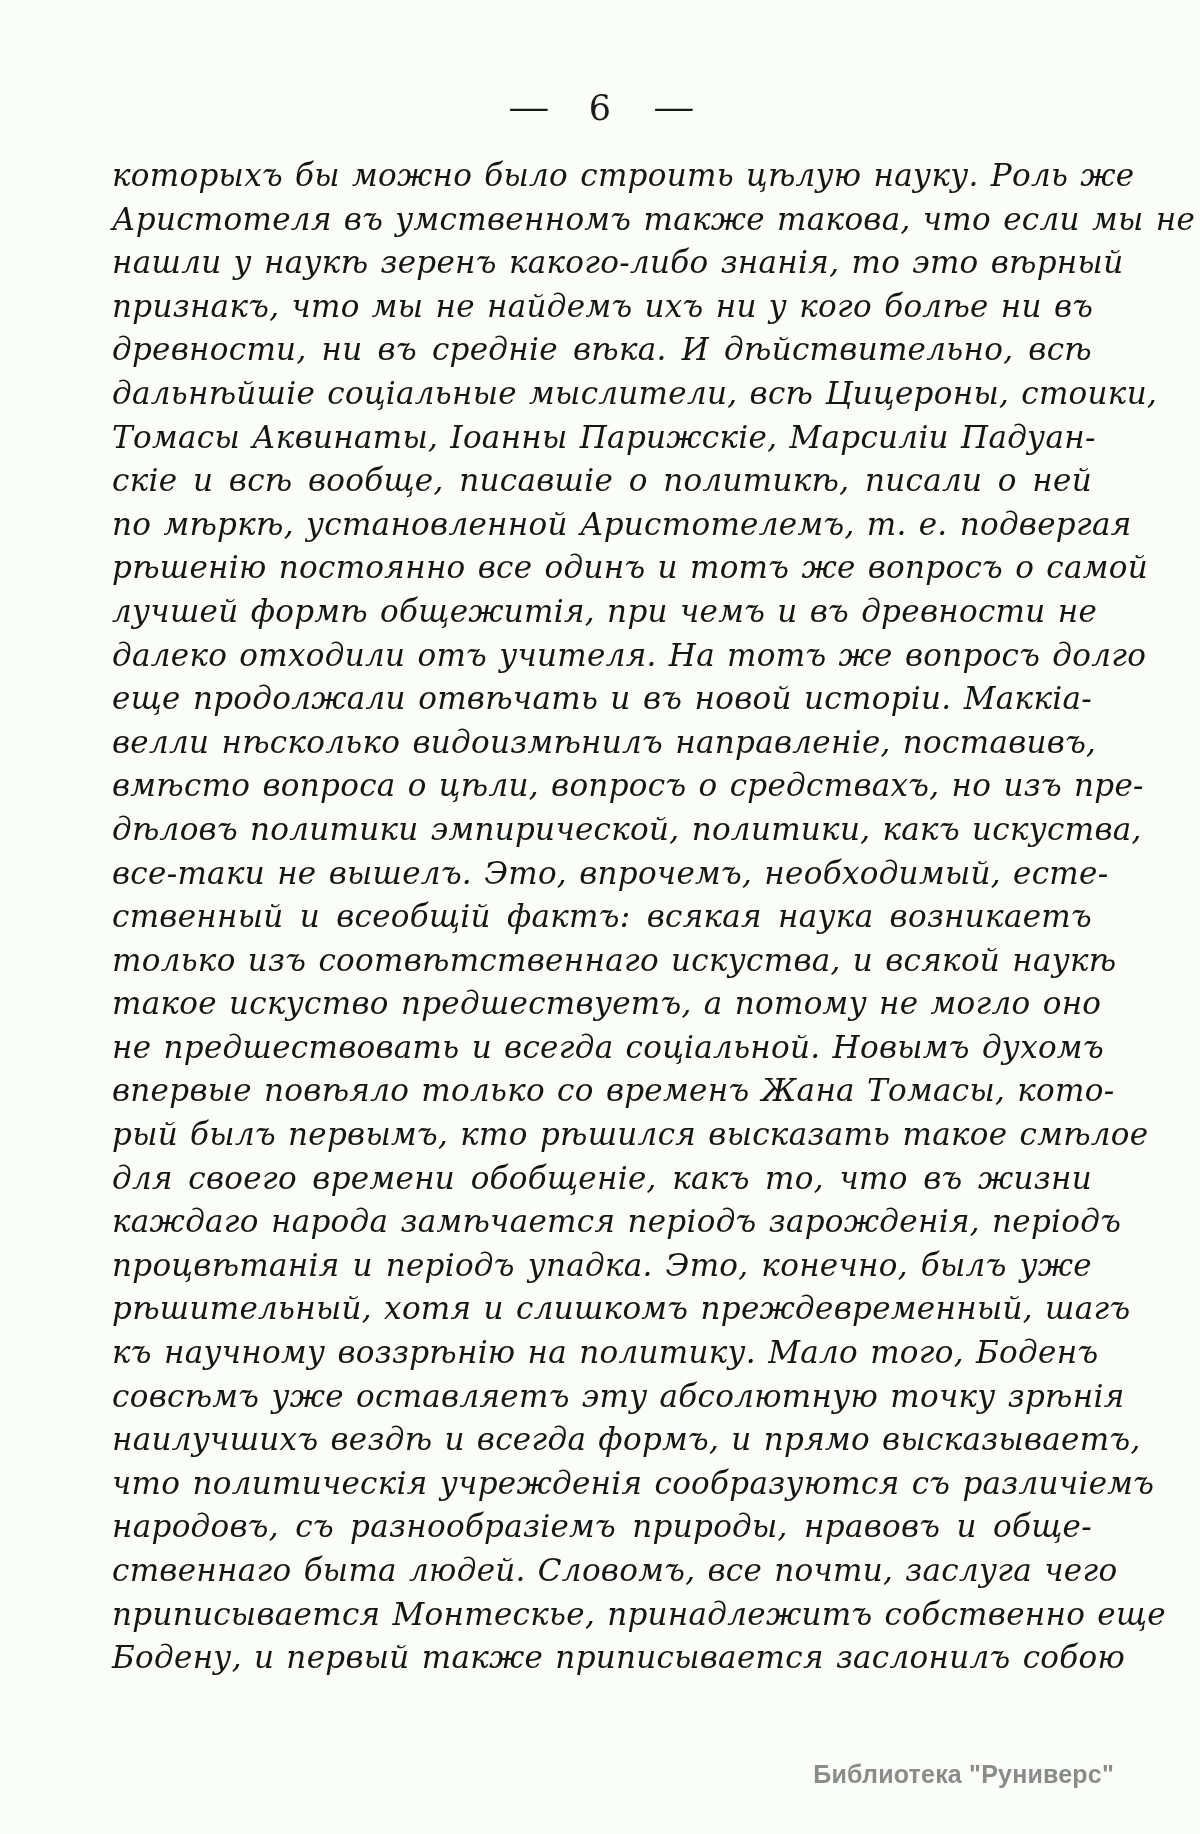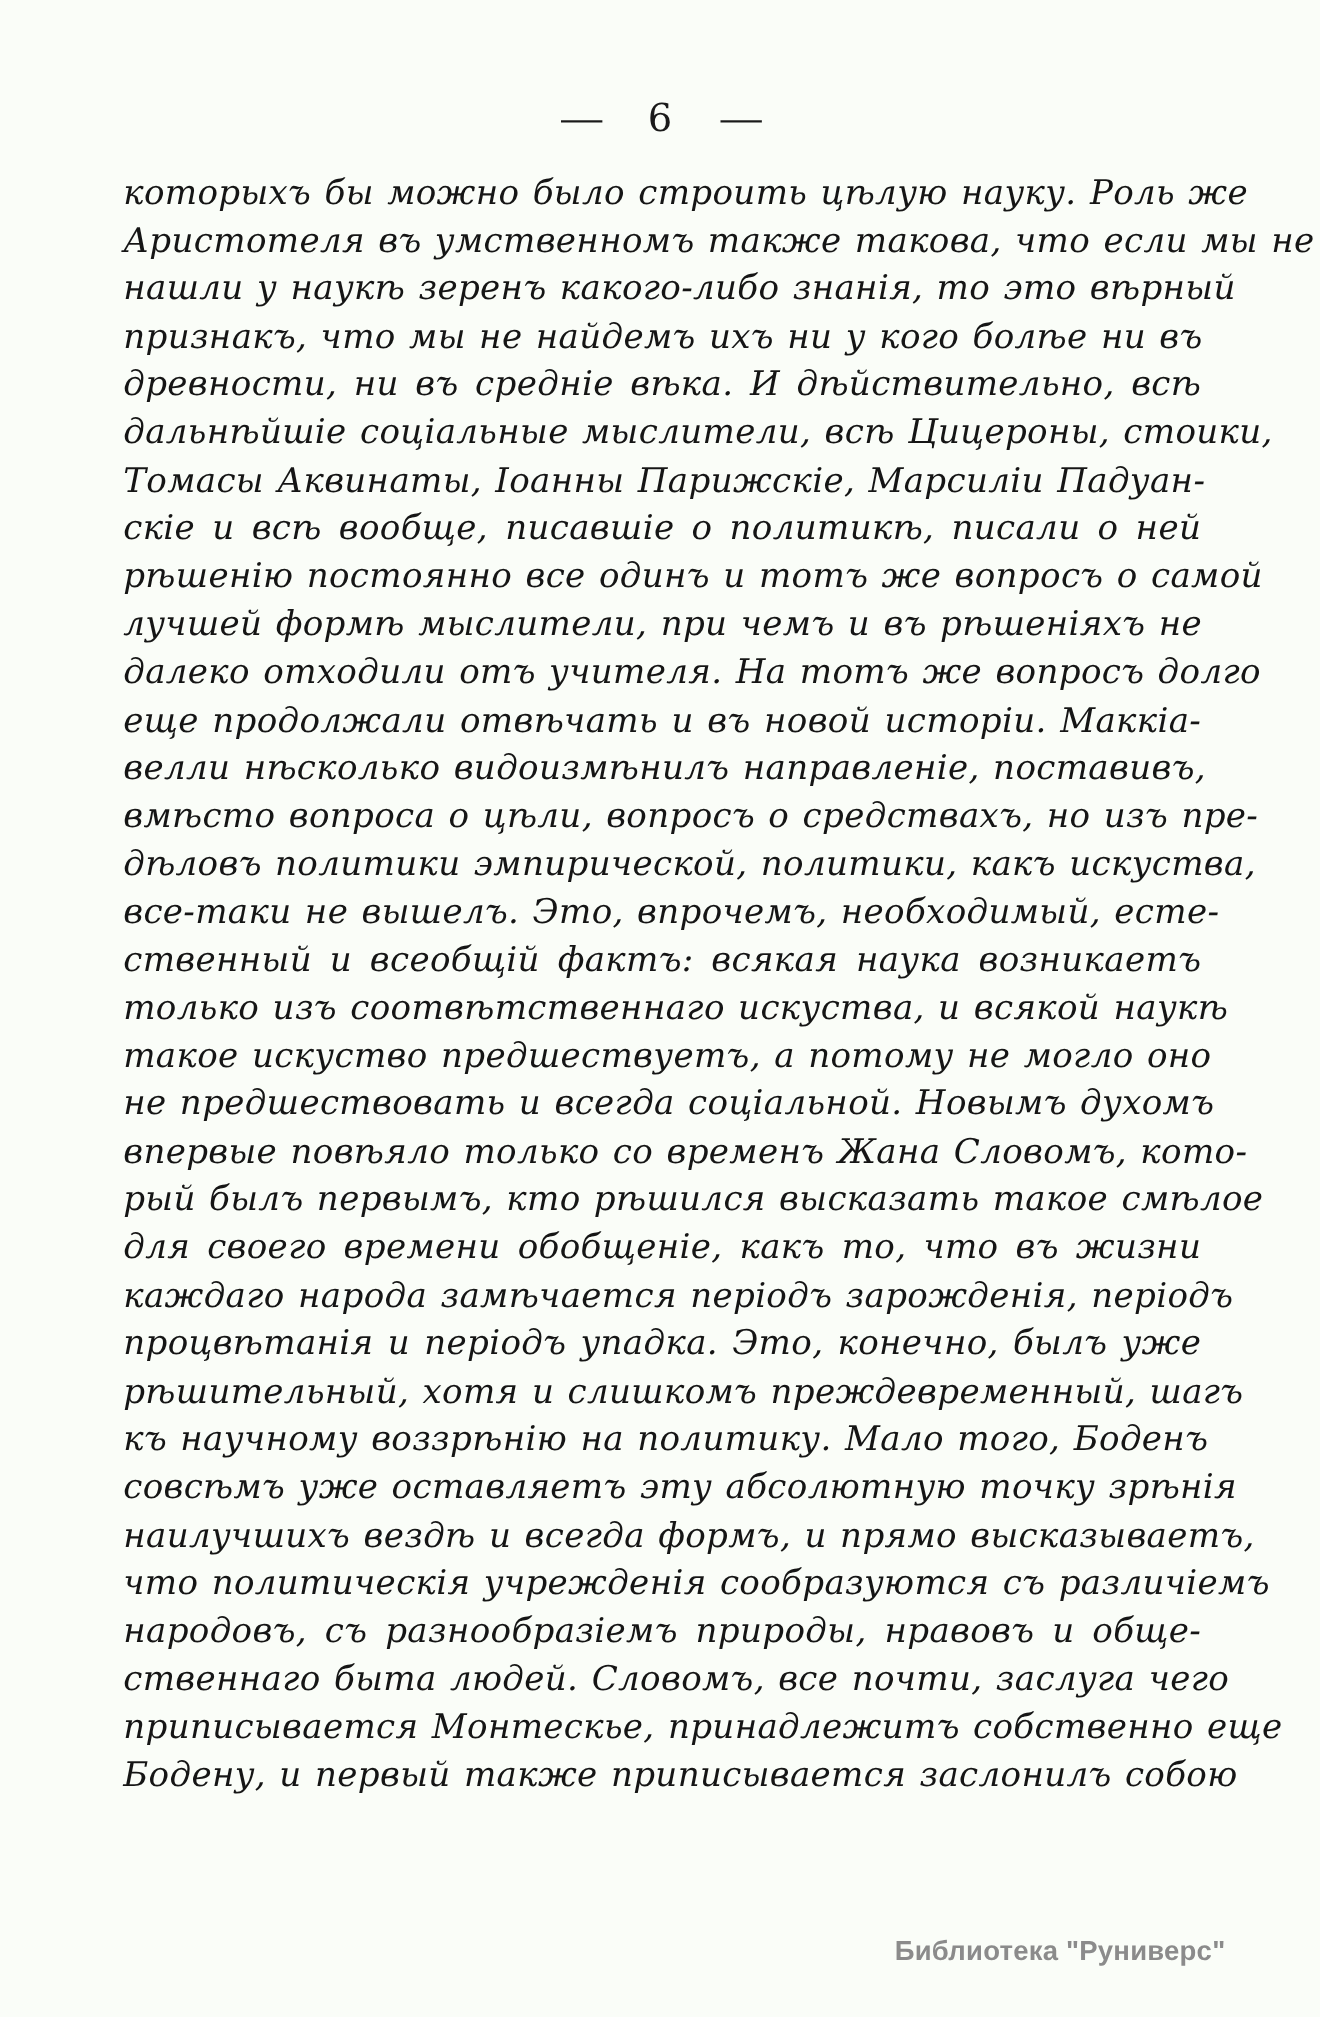--- a/index.html
+++ b/index.html
@@ -70,33 +70,34 @@
 
   <div class="text-block">
       <div class="line">которыхъ бы можно было строить цѣлую науку. Роль же</div>
       <div class="line">Аристотеля въ умственномъ также такова, что если мы не</div>
       <div class="line">нашли у наукѣ зеренъ какого-либо знанія, то это вѣрный</div>
       <div class="line">признакъ, что мы не найдемъ ихъ ни у кого болѣе ни въ</div>
       <div class="line">древности, ни въ средніе вѣка. И дѣйствительно, всѣ</div>
       <div class="line">дальнѣйшіе соціальные мыслители, всѣ Цицероны, стоики,</div>
       <div class="line">Томасы Аквинаты, Іоанны Парижскіе, Марсиліи Падуан-</div>
       <div class="line">скіе и всѣ вообще, писавшіе о политикѣ, писали о ней</div>
+      <div class="line">по мѣркѣ, установленной Аристотелемъ, т. е. подвергая</div>
       <div class="line">рѣшенію постоянно все одинъ и тотъ же вопросъ о самой</div>
-      <div class="line">лучшей формѣ мыслители, при чемъ и въ рѣшеніяхъ не</div>
+      <div class="line">лучшей формѣ общежитія, при чемъ и въ древности не</div>
       <div class="line">далеко отходили отъ учителя. На тотъ же вопросъ долго</div>
       <div class="line">еще продолжали отвѣчать и въ новой исторіи. Маккіа-</div>
       <div class="line">велли нѣсколько видоизмѣнилъ направленіе, поставивъ,</div>
       <div class="line">вмѣсто вопроса о цѣли, вопросъ о средствахъ, но изъ пре-</div>
       <div class="line">дѣловъ политики эмпирической, политики, какъ искуства,</div>
       <div class="line">все-таки не вышелъ. Это, впрочемъ, необходимый, есте-</div>
       <div class="line">ственный и всеобщій фактъ: всякая наука возникаетъ</div>
       <div class="line">только изъ соотвѣтственнаго искуства, и всякой наукѣ</div>
       <div class="line">такое искуство предшествуетъ, а потому не могло оно</div>
       <div class="line">не предшествовать и всегда соціальной. Новымъ духомъ</div>
-      <div class="line">впервые повѣяло только со временъ Жана Словомъ, кото-</div>
+      <div class="line">впервые повѣяло только со временъ Жана Томасы, кото-</div>
       <div class="line">рый былъ первымъ, кто рѣшился высказать такое смѣлое</div>
       <div class="line">для своего времени обобщеніе, какъ то, что въ жизни</div>
       <div class="line">каждаго народа замѣчается періодъ зарожденія, періодъ</div>
       <div class="line">процвѣтанія и періодъ упадка. Это, конечно, былъ уже</div>
       <div class="line">рѣшительный, хотя и слишкомъ преждевременный, шагъ</div>
       <div class="line">къ научному воззрѣнію на политику. Мало того, Боденъ</div>
       <div class="line">совсѣмъ уже оставляетъ эту абсолютную точку зрѣнія</div>
       <div class="line">наилучшихъ вездѣ и всегда формъ, и прямо высказываетъ,</div>
       <div class="line">что политическія учрежденія сообразуются съ различіемъ</div>
       <div class="line">народовъ, съ разнообразіемъ природы, нравовъ и обще-</div>

